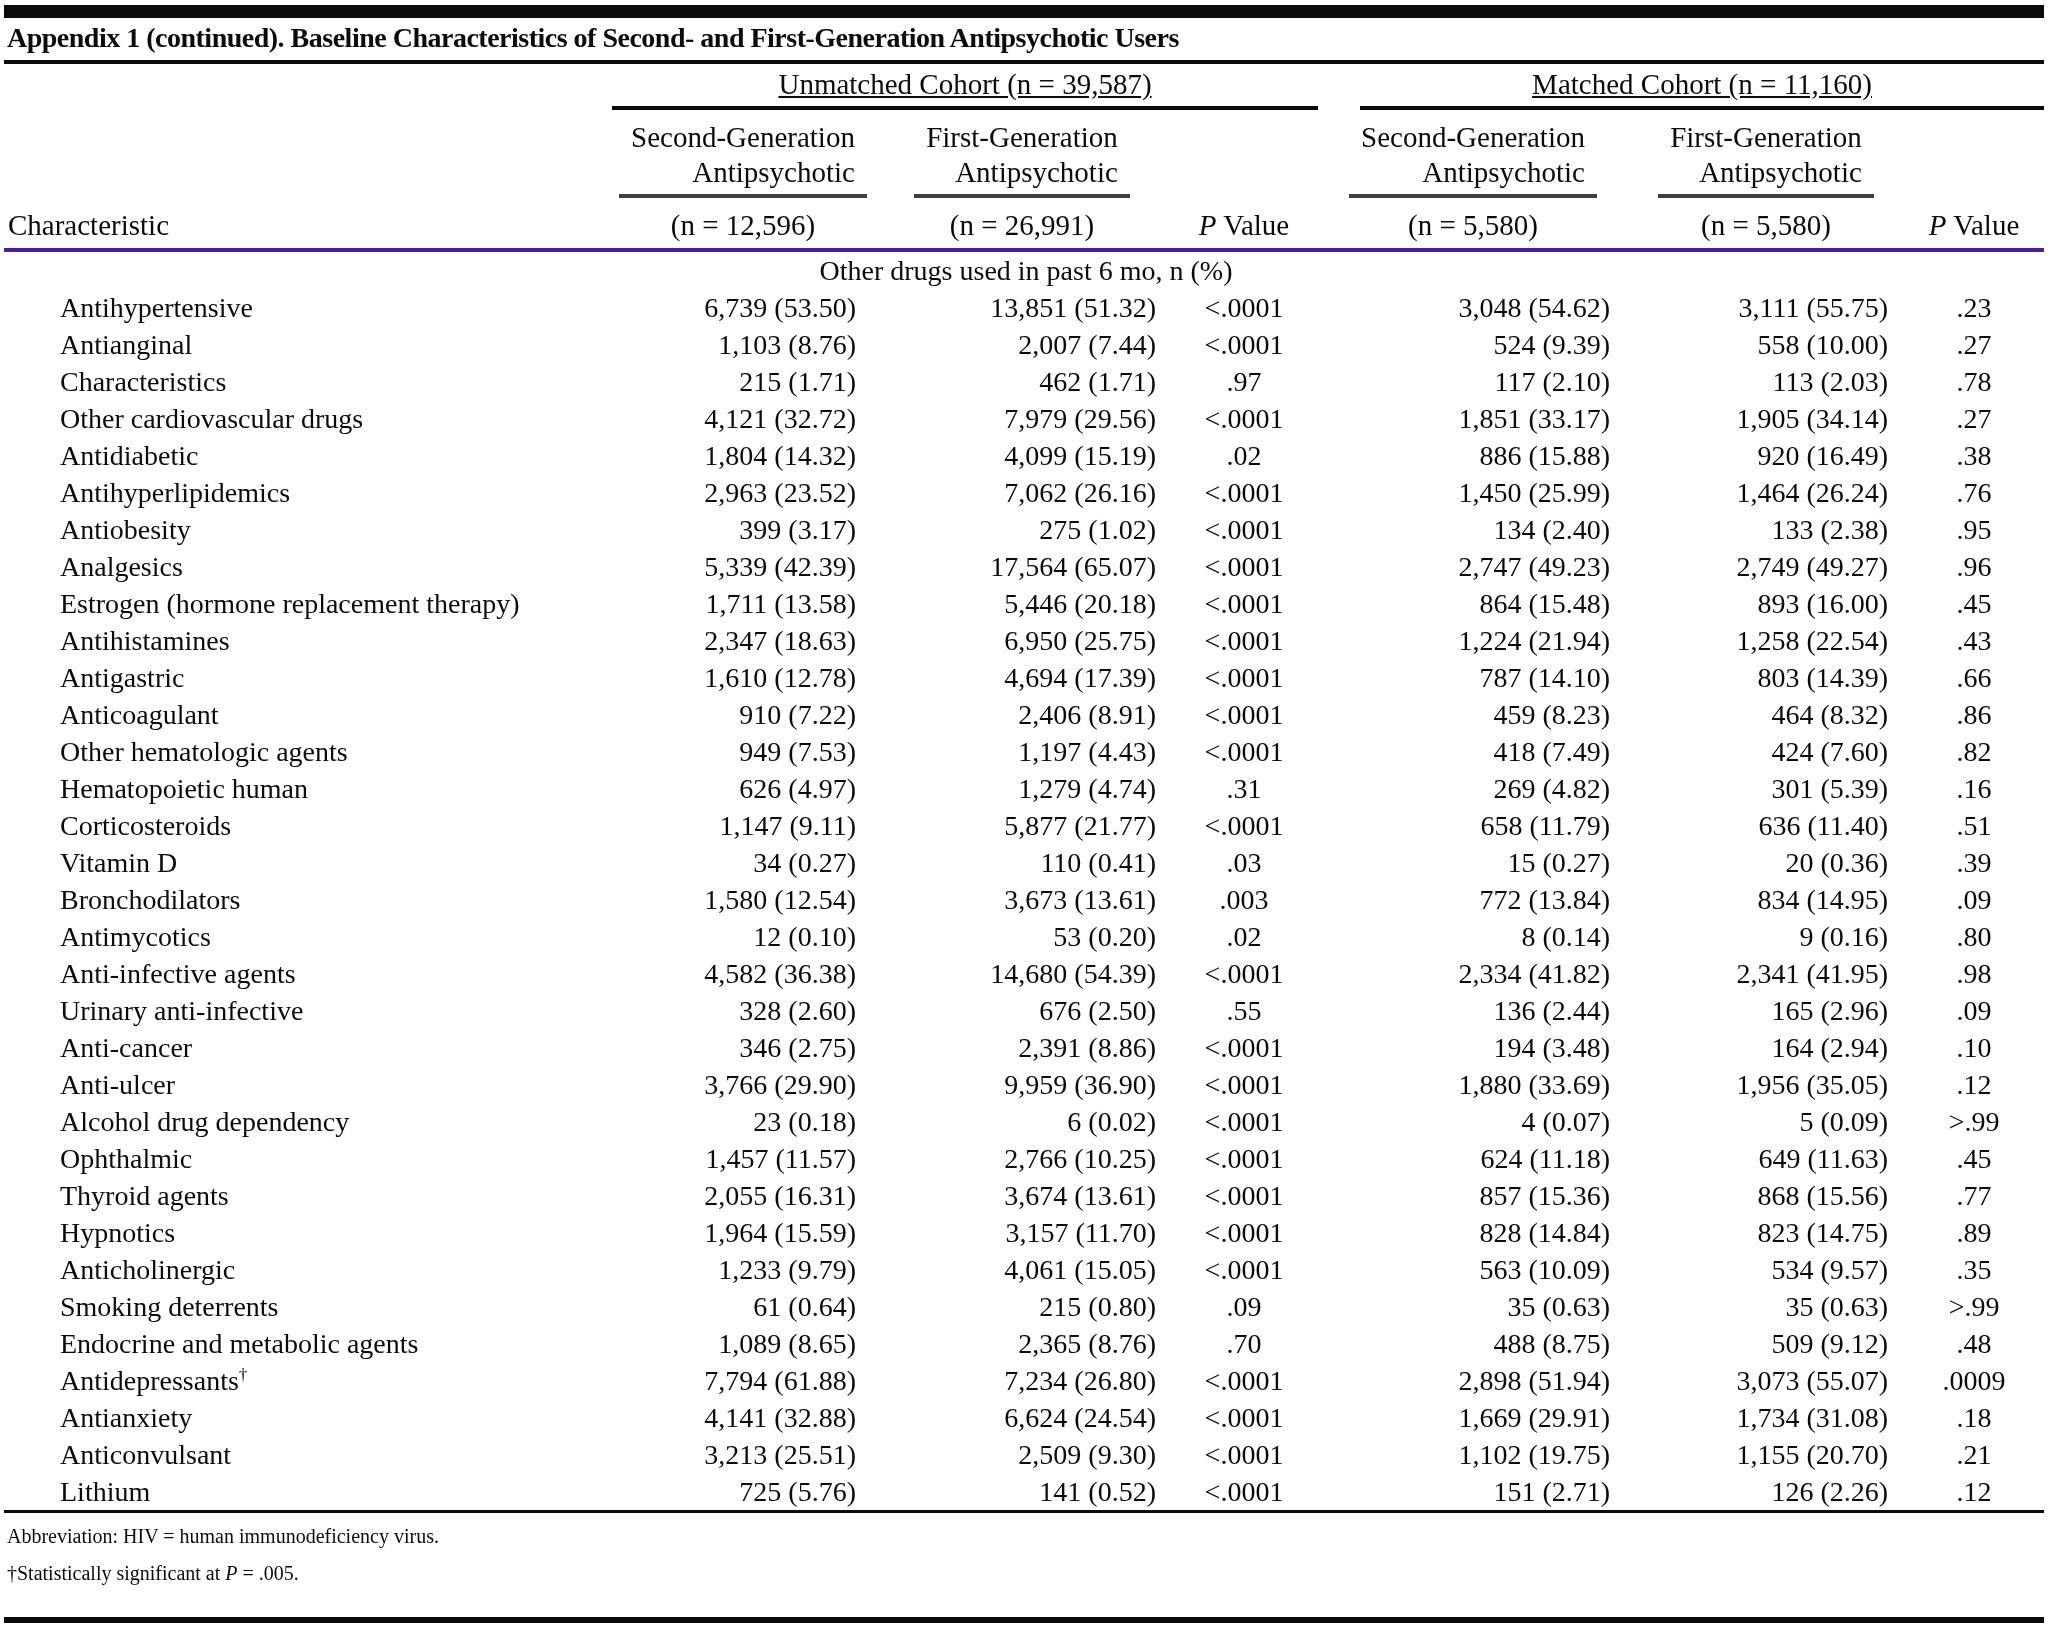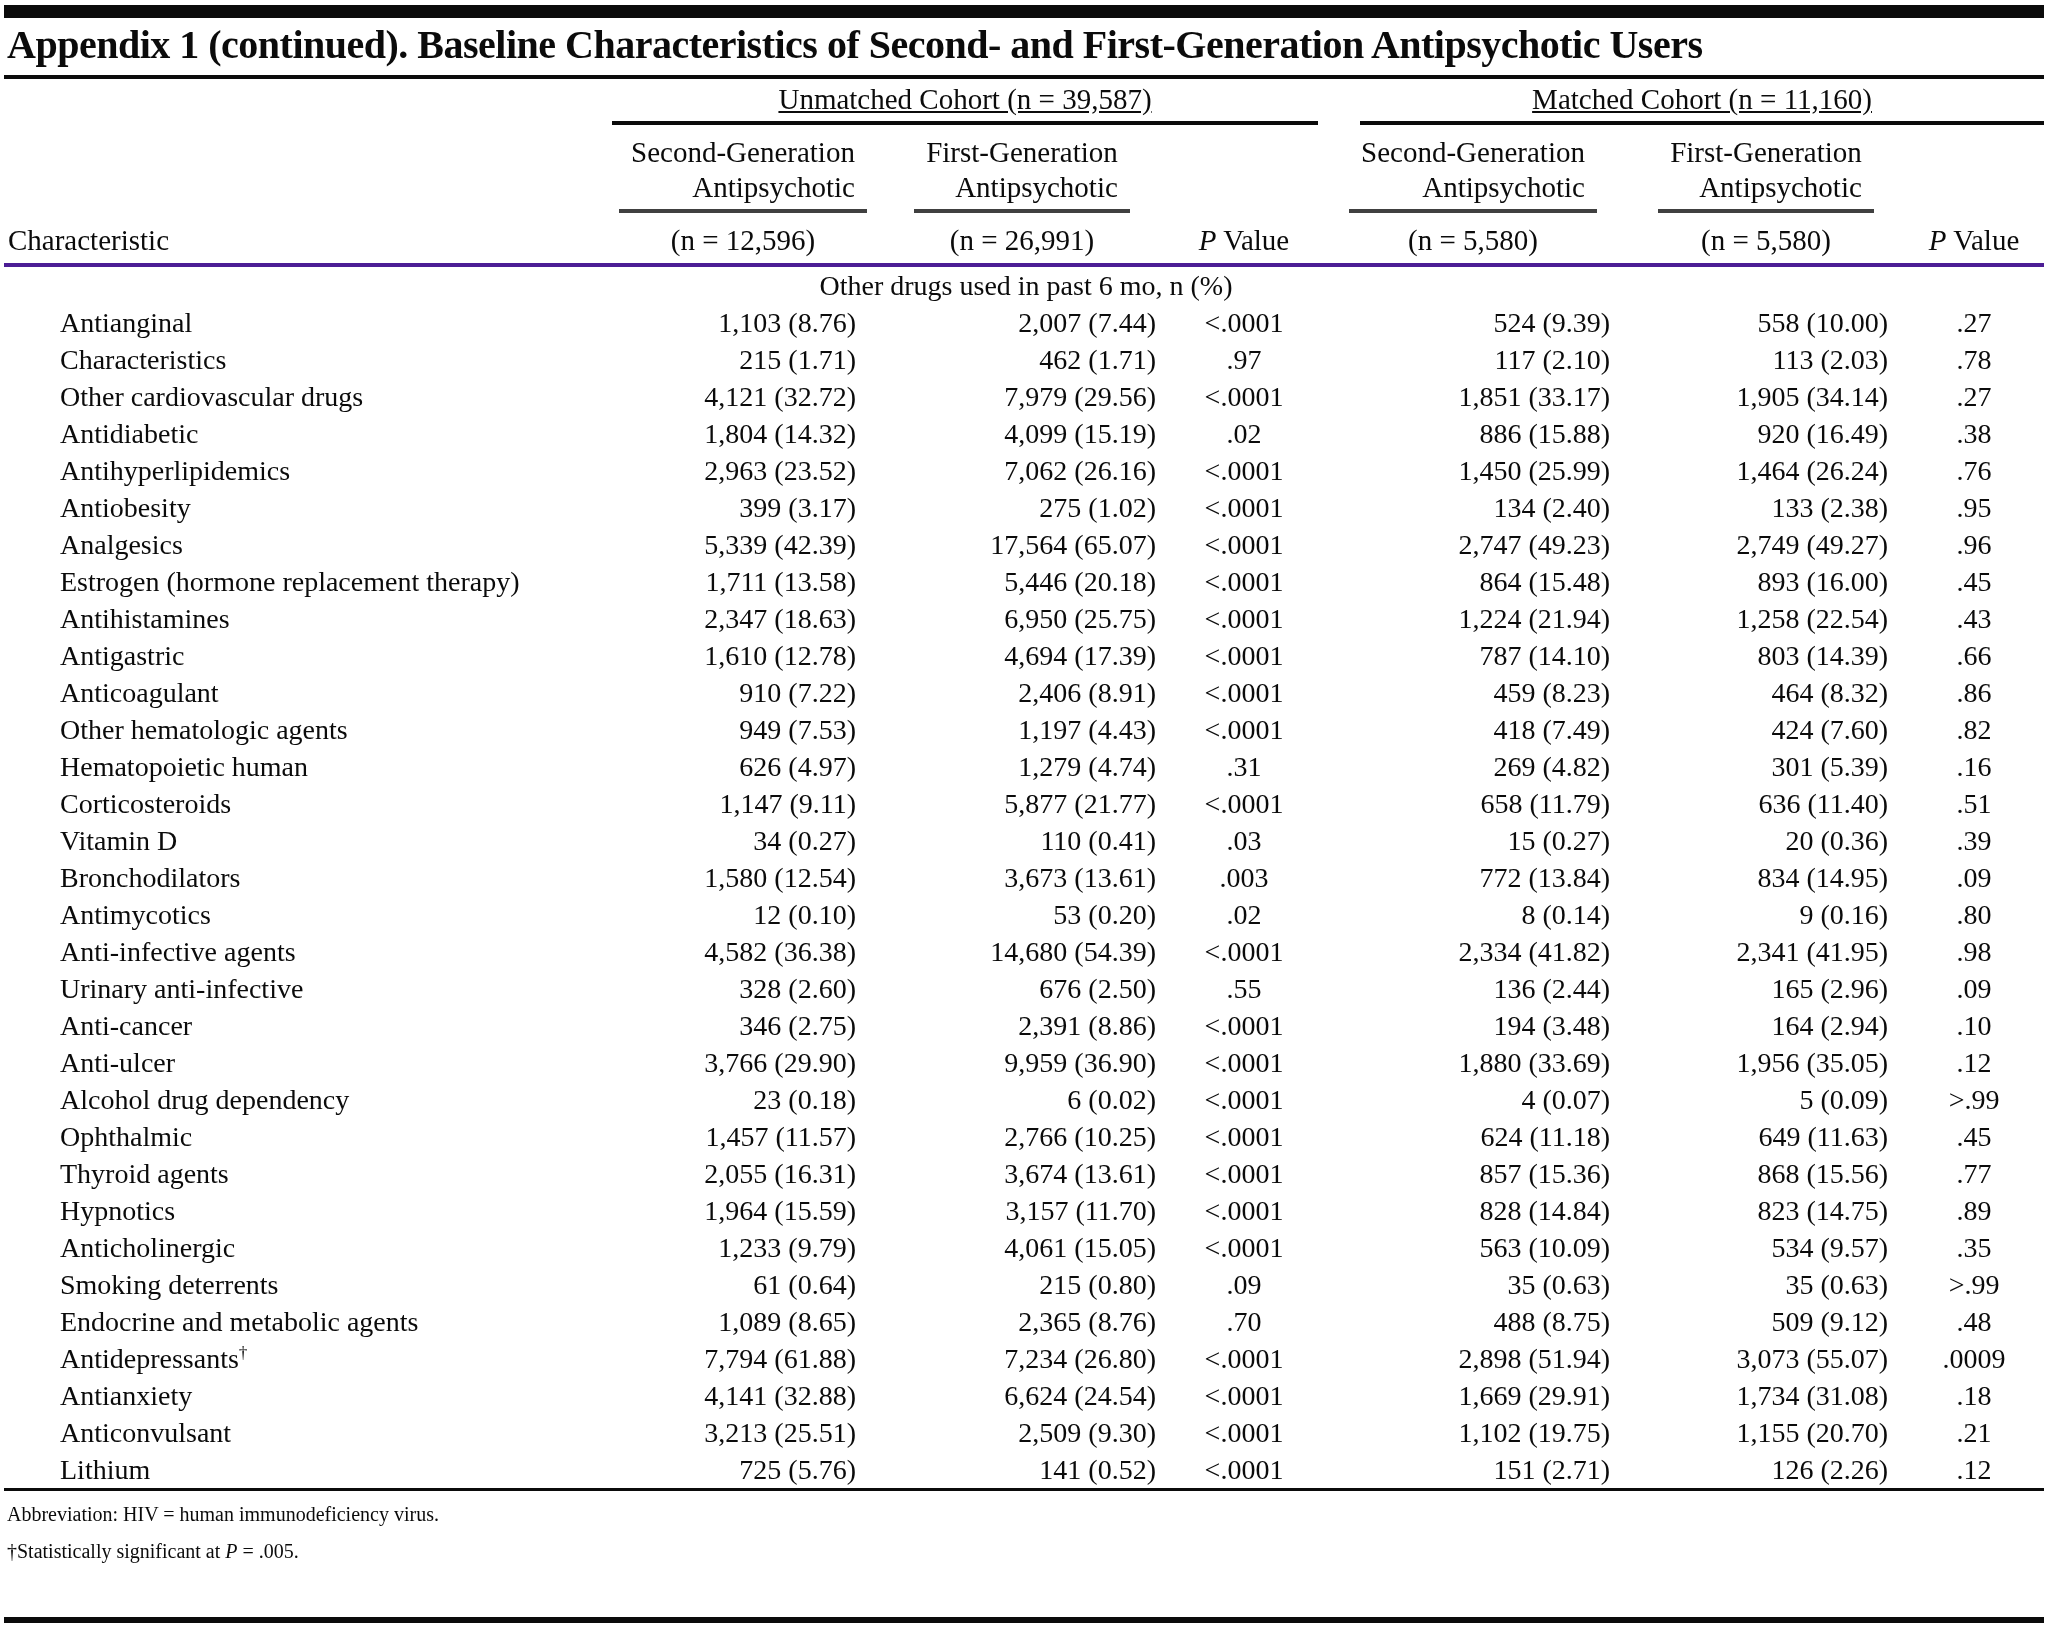--- a/index.html
+++ b/index.html
@@ -9,21 +9,21 @@
     box-sizing:border-box;
     padding:0 4px;
     background:#ffffff;
     color:#0b0b0b;
     font-family:"Liberation Serif", serif;
     display:flex; flex-direction:column;
     overflow:hidden;
   }
   .top-bar { margin-top:5px; height:13px; background:#0b0b0b; }
   .title {
-    font-size:40px; font-weight:bold; line-height:1.22;
+    font-size:28px; font-weight:bold; line-height:1.22;
     letter-spacing:-0.5px;
     padding:3px 3px 5px 3px;
     border-bottom:4px solid #0b0b0b;
     white-space:nowrap; overflow:hidden;
   }
   table.main {
     border-collapse:collapse; table-layout:fixed;
     width:100%;
   }
   col.c1 { width:608px; }
@@ -128,20 +128,29 @@
         <th class="p-head"><span class="fl">P Value</span></th>
         <th class="n-label">(n = 5,580)</th>
         <th class="n-label">(n = 5,580)</th>
         <th class="p-head"><span class="fl">P Value</span></th>
       </tr>
     </thead>
     <tbody>
       <tr>
         <td class="section" colspan="7">Other drugs used in past 6 mo, n (%)</td>
       </tr>
+    <tr>
+          <td class="char indent">Antihypertensive</td>
+          <td class="num n2">6,739 (53.50)</td>
+          <td class="num n3">13,851 (51.32)</td>
+          <td class="pv">&lt;.0001</td>
+          <td class="num n5">3,048 (54.62)</td>
+          <td class="num n6">3,111 (55.75)</td>
+          <td class="pv">.23</td>
+        </tr>
         <tr>
           <td class="char indent">Antianginal</td>
           <td class="num n2">1,103 (8.76)</td>
           <td class="num n3">2,007 (7.44)</td>
           <td class="pv">&lt;.0001</td>
           <td class="num n5">524 (9.39)</td>
           <td class="num n6">558 (10.00)</td>
           <td class="pv">.27</td>
         </tr>
         <tr>

